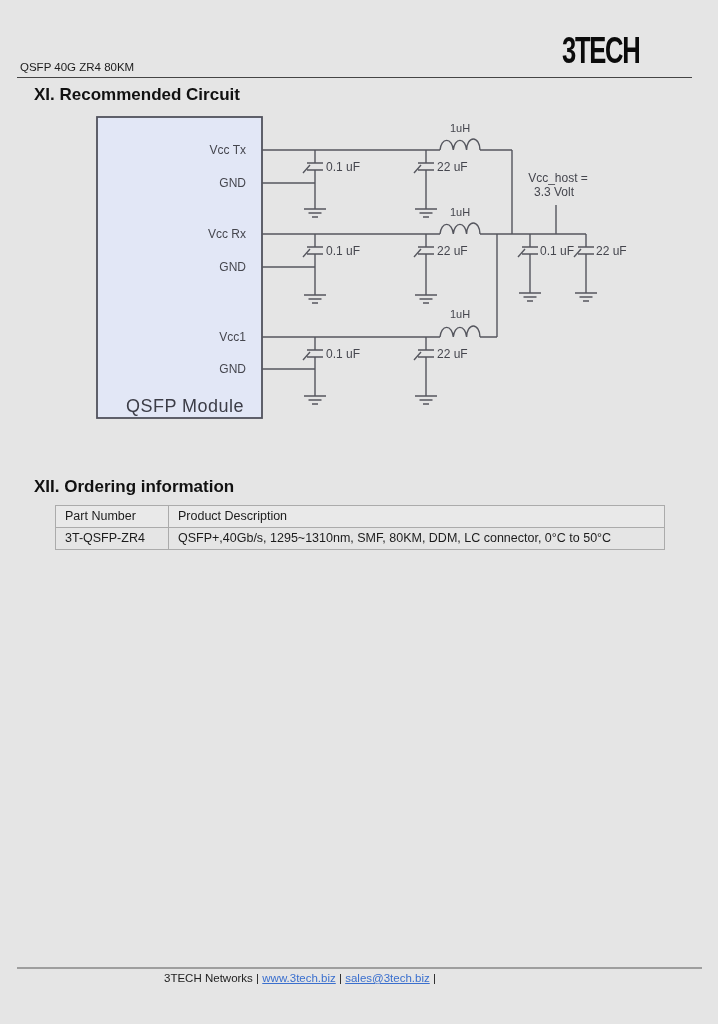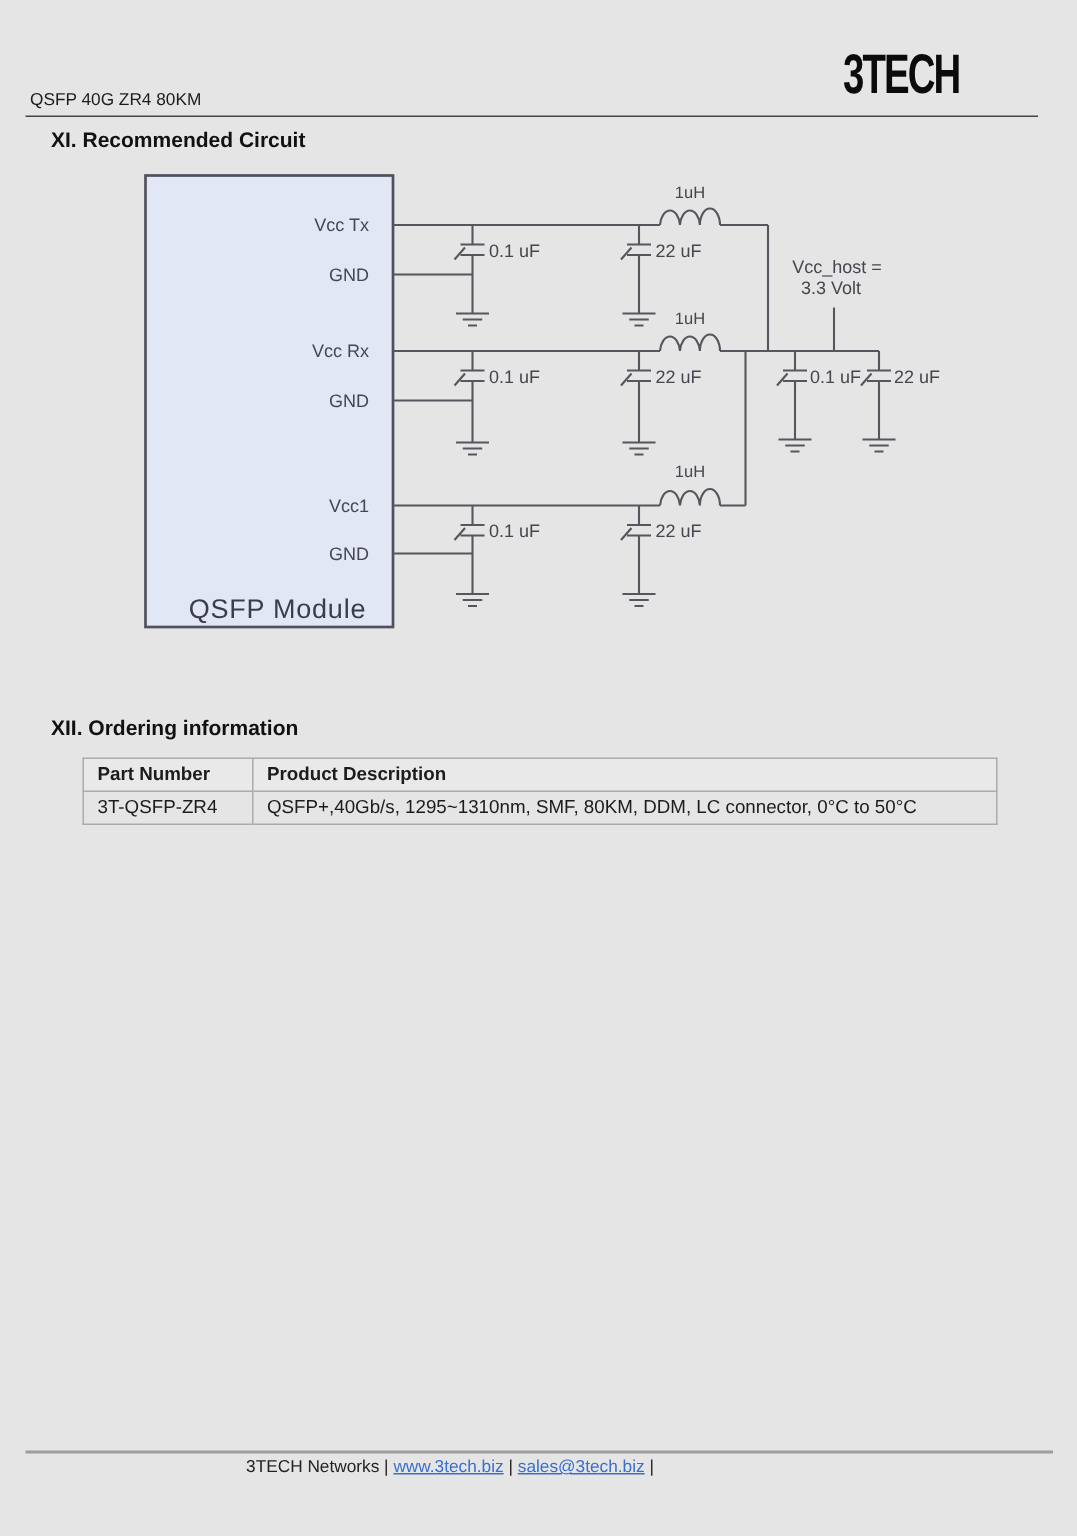--- a/index.html
+++ b/index.html
@@ -14,42 +14,42 @@
     position:absolute; left:562px; top:31px; width:140px;
     font-weight:800; font-size:40px; line-height:1; color:#0b0b0b;
     letter-spacing:-2px; transform:scale(0.64,0.93); transform-origin:0 0;
     white-space:nowrap;
   }
   .rule-top {
     position:absolute; left:17px; top:77px; width:675px; height:0;
     border-top:1.6px solid #454545;
   }
   .section-heading {
-    position:absolute; left:34px; font-size:14px; font-weight:bold; color:#111;
+    position:absolute; left:34px; font-size:17px; font-weight:bold; color:#111;
     white-space:nowrap;
   }
   .heading-xi { top:85px; }
   .heading-xii { top:477px; }
   .circuit-svg { position:absolute; left:90px; top:110px; }
   .circuit-svg text {
     font-family:"Liberation Sans", sans-serif; fill:#45464e; font-size:12px;
   }
   .circuit-svg .small-lbl { font-size:11px; }
   .circuit-svg .module-lbl { font-size:18px; fill:#3c3d47; letter-spacing:0.5px; }
   .wire { stroke:#55565e; stroke-width:1.4; fill:none; }
   .ordering-table {
     position:absolute; left:55px; top:505px; width:609px;
     border-collapse:collapse; table-layout:fixed;
     font-size:12.5px; color:#1c1c1c;
   }
   .ordering-table th, .ordering-table td {
     border:1px solid #ababab; padding:3px 9px; line-height:15px;
     text-align:left; white-space:nowrap; overflow:hidden;
   }
-  .ordering-table th { background:#e9e9e9; font-weight:bold;margin-top:12px; }
+  .ordering-table th { background:#e9e9e9; font-weight:normal;margin-top:12px; }
   .rule-footer {
     position:absolute; left:17px; top:967px; width:685px; height:2px;
     background:#9e9e9e;
   }
   .footer-text {
     position:absolute; left:0; top:972px; width:600px; text-align:center;
     font-size:11.5px; color:#222; white-space:nowrap;
   }
   .footer-text a { color:#3a6fce; text-decoration:underline; }
   .sep { color:#222; }

